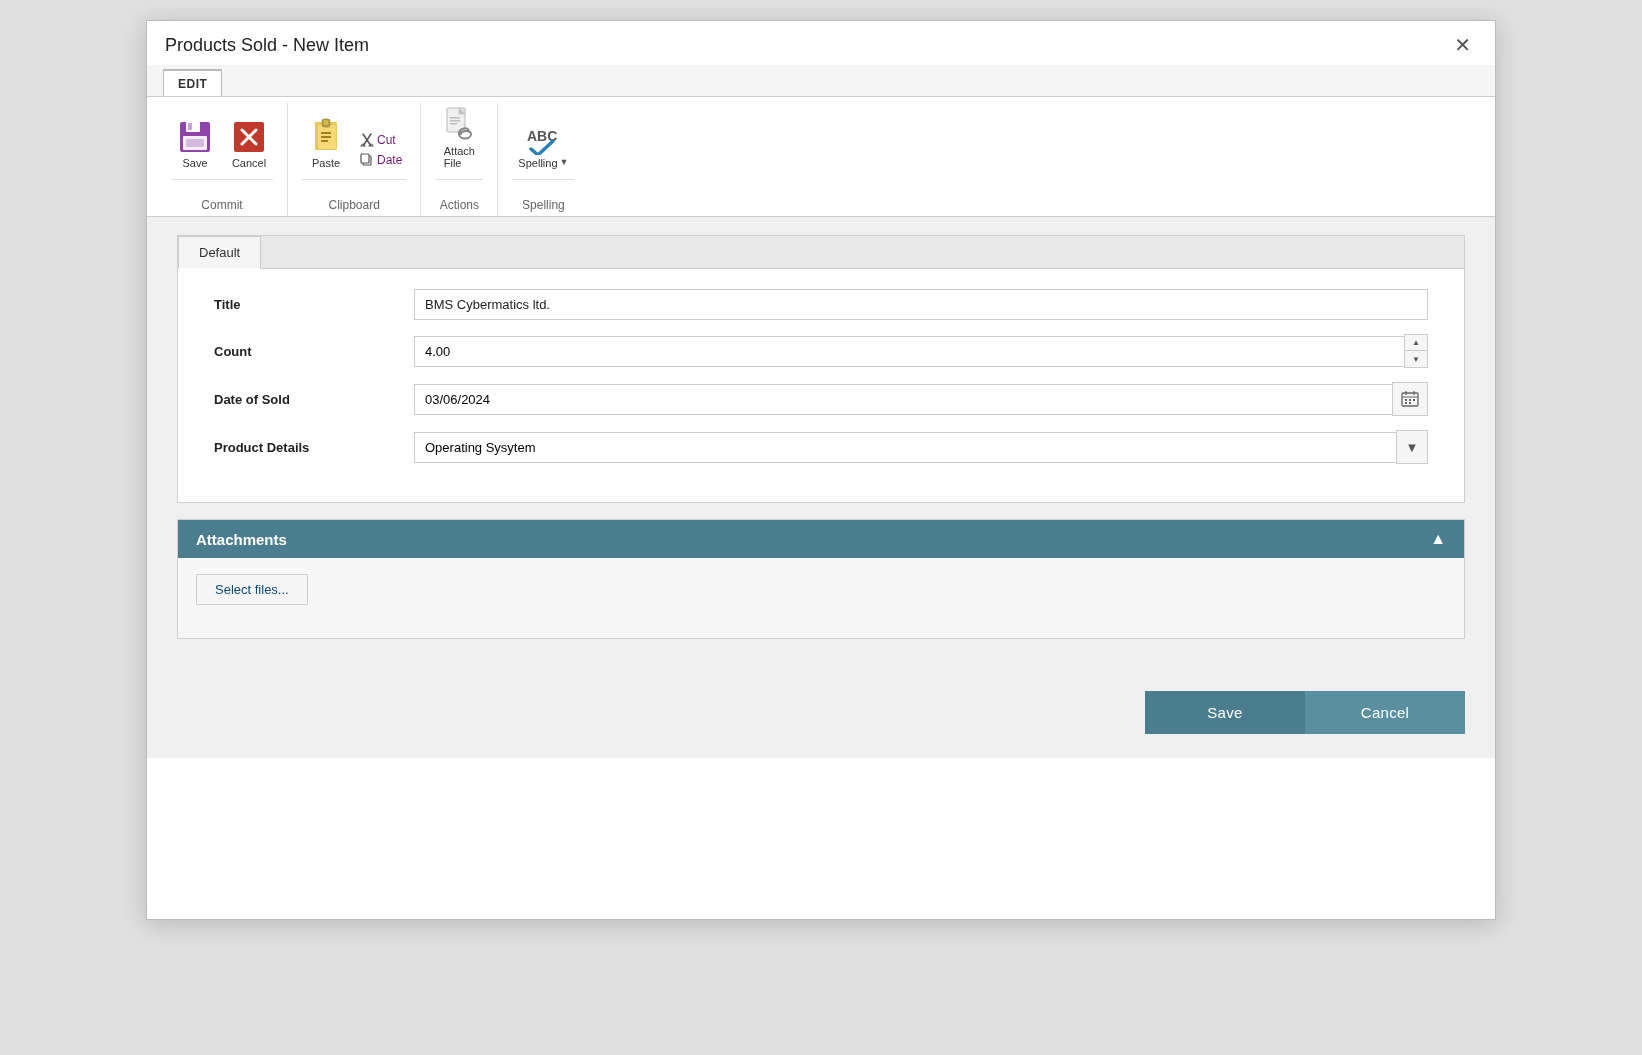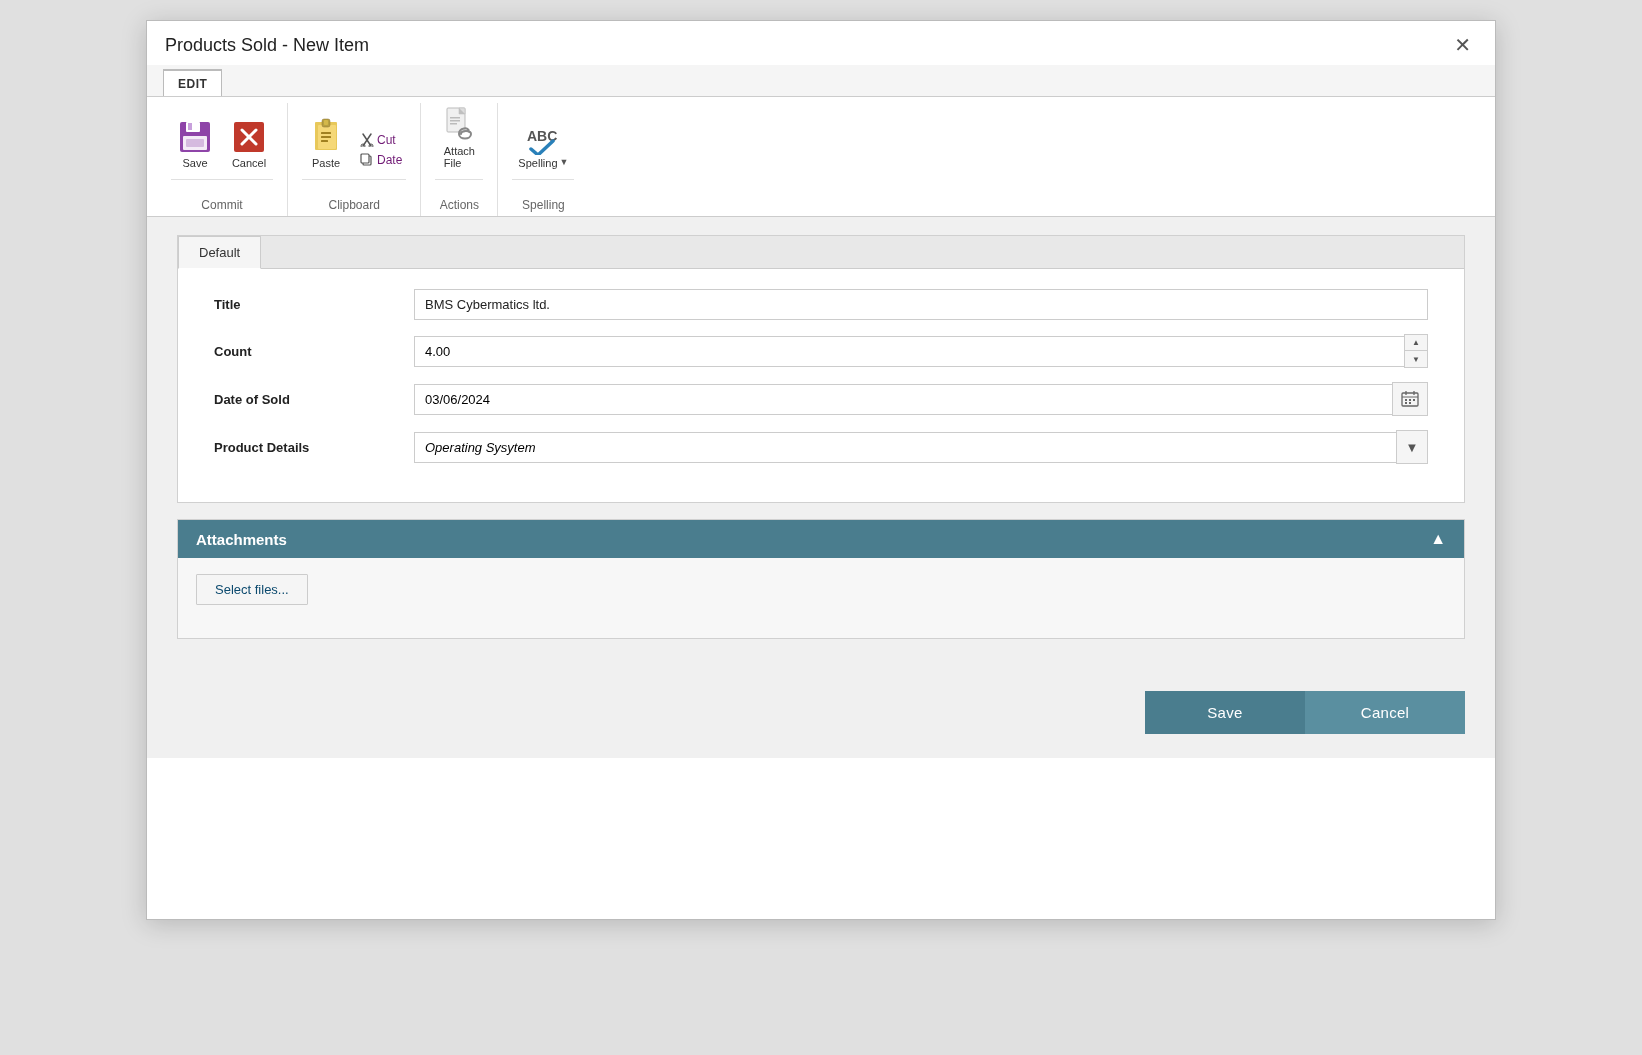--- a/index.html
+++ b/index.html
@@ -270,21 +270,20 @@
     }
     .select-input {
       flex: 1;
       border: 1px solid #ccc;
       border-right: none;
       padding: 7px 10px;
       font-size: 13px;
       background: #fff;
       appearance: none;
       outline: none;
-      font-style: italic;
     }
     .select-arrow {
       width: 32px;
       height: 34px;
       border: 1px solid #ccc;
       background: #f5f5f5;
       display: flex;
       align-items: center;
       justify-content: center;
       cursor: pointer;

